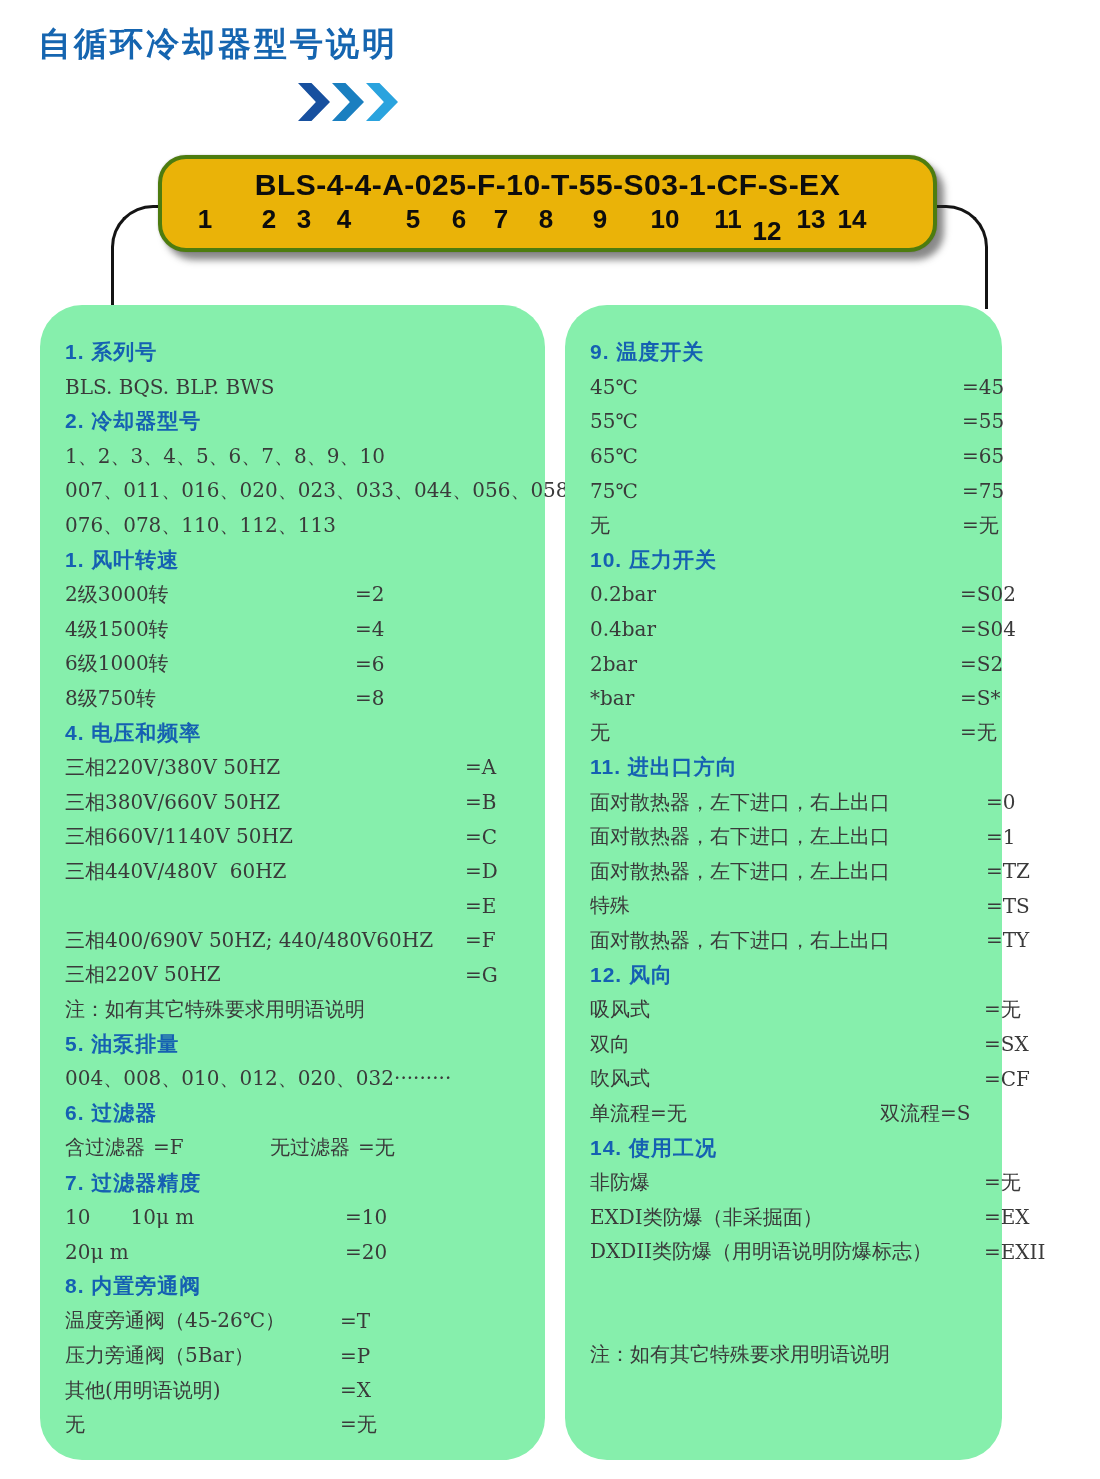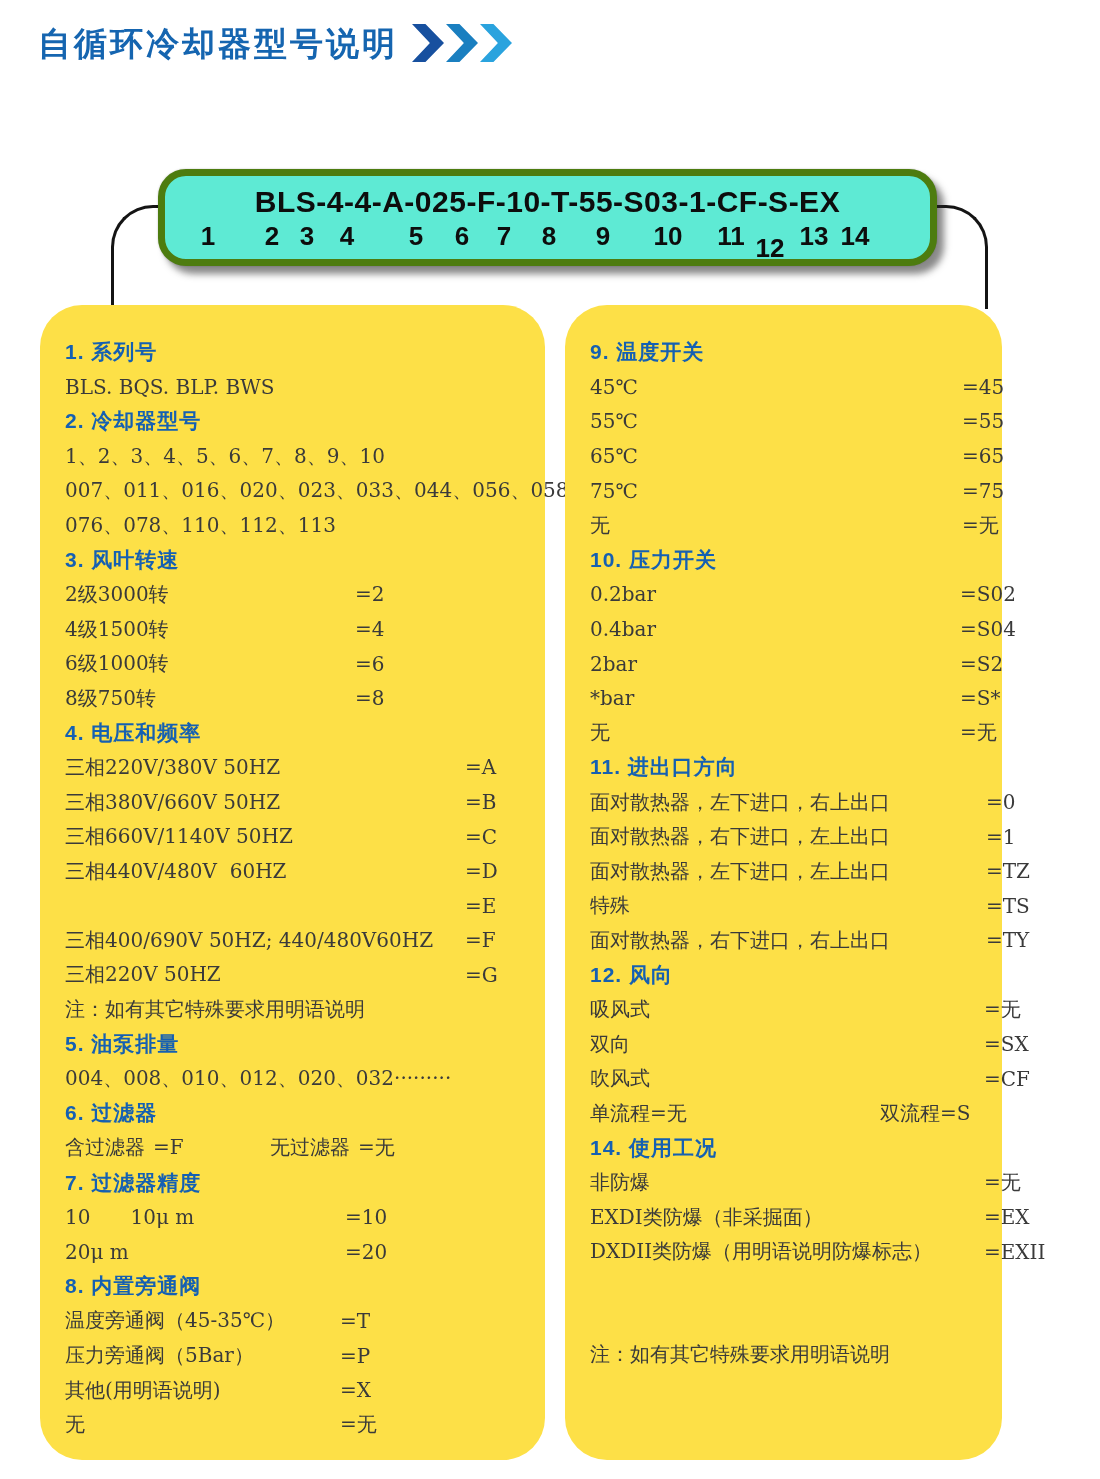--- a/index.html
+++ b/index.html
@@ -2,39 +2,39 @@
 <html><head>
 <meta charset="utf-8">
 <style>
   html,body{margin:0;padding:0;}
   body{
     width:1100px;height:1479px;position:relative;background:#ffffff;
     font-family:"Liberation Sans", sans-serif;overflow:hidden;
   }
   
   .page-title{
-    position:absolute;left:38px;top:22px;display:flex;align-items:flex-start;gap:14px;
+    position:absolute;left:38px;top:22px;display:flex;align-items:flex-end;gap:14px;flex-direction:column;
   }
   .page-title .ttl{
     font-size:33px;font-weight:bold;color:#1565b0;letter-spacing:3px;
     font-family:"Liberation Sans", sans-serif;
   }
   .chevrons{display:flex;align-items:center;gap:2px;margin-top:2px;}
   .chev{
     display:inline-block;width:32px;height:38px;
     clip-path:polygon(0 0, 42% 0, 100% 50%, 42% 100%, 0 100%, 56% 50%);
   }
   .chev.c1{background:#17509f;}
   .chev.c2{background:#1a7fc0;}
   .chev.c3{background:#2aa3de;}
 
   
   .model-box{
-    position:absolute;left:158px;top:169px;width:779px;height:97px;box-sizing:border-box;
-    background:#5eead4;border:7px solid #4d7c0f;border-radius:28px;
+    position:absolute;left:158px;top:155px;width:779px;height:97px;box-sizing:border-box;
+    background:#eab308;border:4px solid #4d7c0f;border-radius:28px;
     box-shadow:7px 8px 7px rgba(40,40,40,0.55), 0 0 2px rgba(0,0,0,0.25);
   }
   .model-line{
     margin-top:9px;text-align:center;font-size:30px;font-weight:bold;color:#0d0d0d;
     letter-spacing:0.5px;white-space:pre;
   }
   .pos-row{position:relative;height:36px;margin-top:2px;}
   .pos-row span{
     position:absolute;transform:translateX(-50%);font-size:26px;font-weight:bold;color:#0d0d0d;
   }
@@ -58,21 +58,21 @@
     position:absolute;left:111px;top:205px;width:48px;height:101px;
     border-left:3px solid #141414;border-top:3px solid #141414;border-top-left-radius:42px;
   }
   .conn-right{
     position:absolute;left:936px;top:205px;width:49px;height:101px;
     border-right:3px solid #141414;border-top:3px solid #141414;border-top-right-radius:42px;
   }
 
   
   .panel{
-    position:absolute;top:305px;height:1155px;background:#fde047;border-radius:42px;
+    position:absolute;top:305px;height:1155px;background:#86efac;border-radius:42px;
     box-sizing:border-box;padding:30px 10px 0 25px;
   }
   .panel.left{left:40px;width:505px;}
   .panel.right{left:565px;width:437px;}
 
   .line{height:34.6px;display:flex;align-items:center;position:relative;}
   .heading{
     color:#1560b2;font-weight:bold;font-size:21px;letter-spacing:1px;
     font-family:"Liberation Sans", sans-serif;
   }
@@ -146,21 +146,21 @@
       <span class="body-txt">1、2、3、4、5、6、7、8、9、10</span>
     </div>
   <div class="line">
       <span class="body-txt">007、011、016、020、023、033、044、056、058</span>
     </div>
   <div class="line">
       <span class="body-txt">076、078、110、112、113</span>
     </div>
 
   <div class="line">
-      <span class="heading">3. 风叶转速</span>
+      <span class="heading">1. 风叶转速</span>
     </div>
   <div class="line row s3-row">
       <span class="lbl">2级3000转</span>
       <span class="val">=2</span>
     </div>
   <div class="line row s3-row">
       <span class="lbl">4级1500转</span>
       <span class="val">=4</span>
     </div>
   <div class="line row s3-row">
@@ -230,21 +230,21 @@
     </div>
   <div class="line row s7-row">
       <span class="lbl">20μ m</span>
       <span class="val">=20</span>
     </div>
 
   <div class="line">
       <span class="heading">8. 内置旁通阀</span>
     </div>
   <div class="line row s8-row">
-      <span class="lbl">温度旁通阀（45-35℃）</span>
+      <span class="lbl">温度旁通阀（45-26℃）</span>
       <span class="val">=T</span>
     </div>
   <div class="line row s8-row">
       <span class="lbl">压力旁通阀（5Bar）</span>
       <span class="val">=P</span>
     </div>
   <div class="line row s8-row">
       <span class="lbl">其他(用明语说明)</span>
       <span class="val">=X</span>
     </div>

